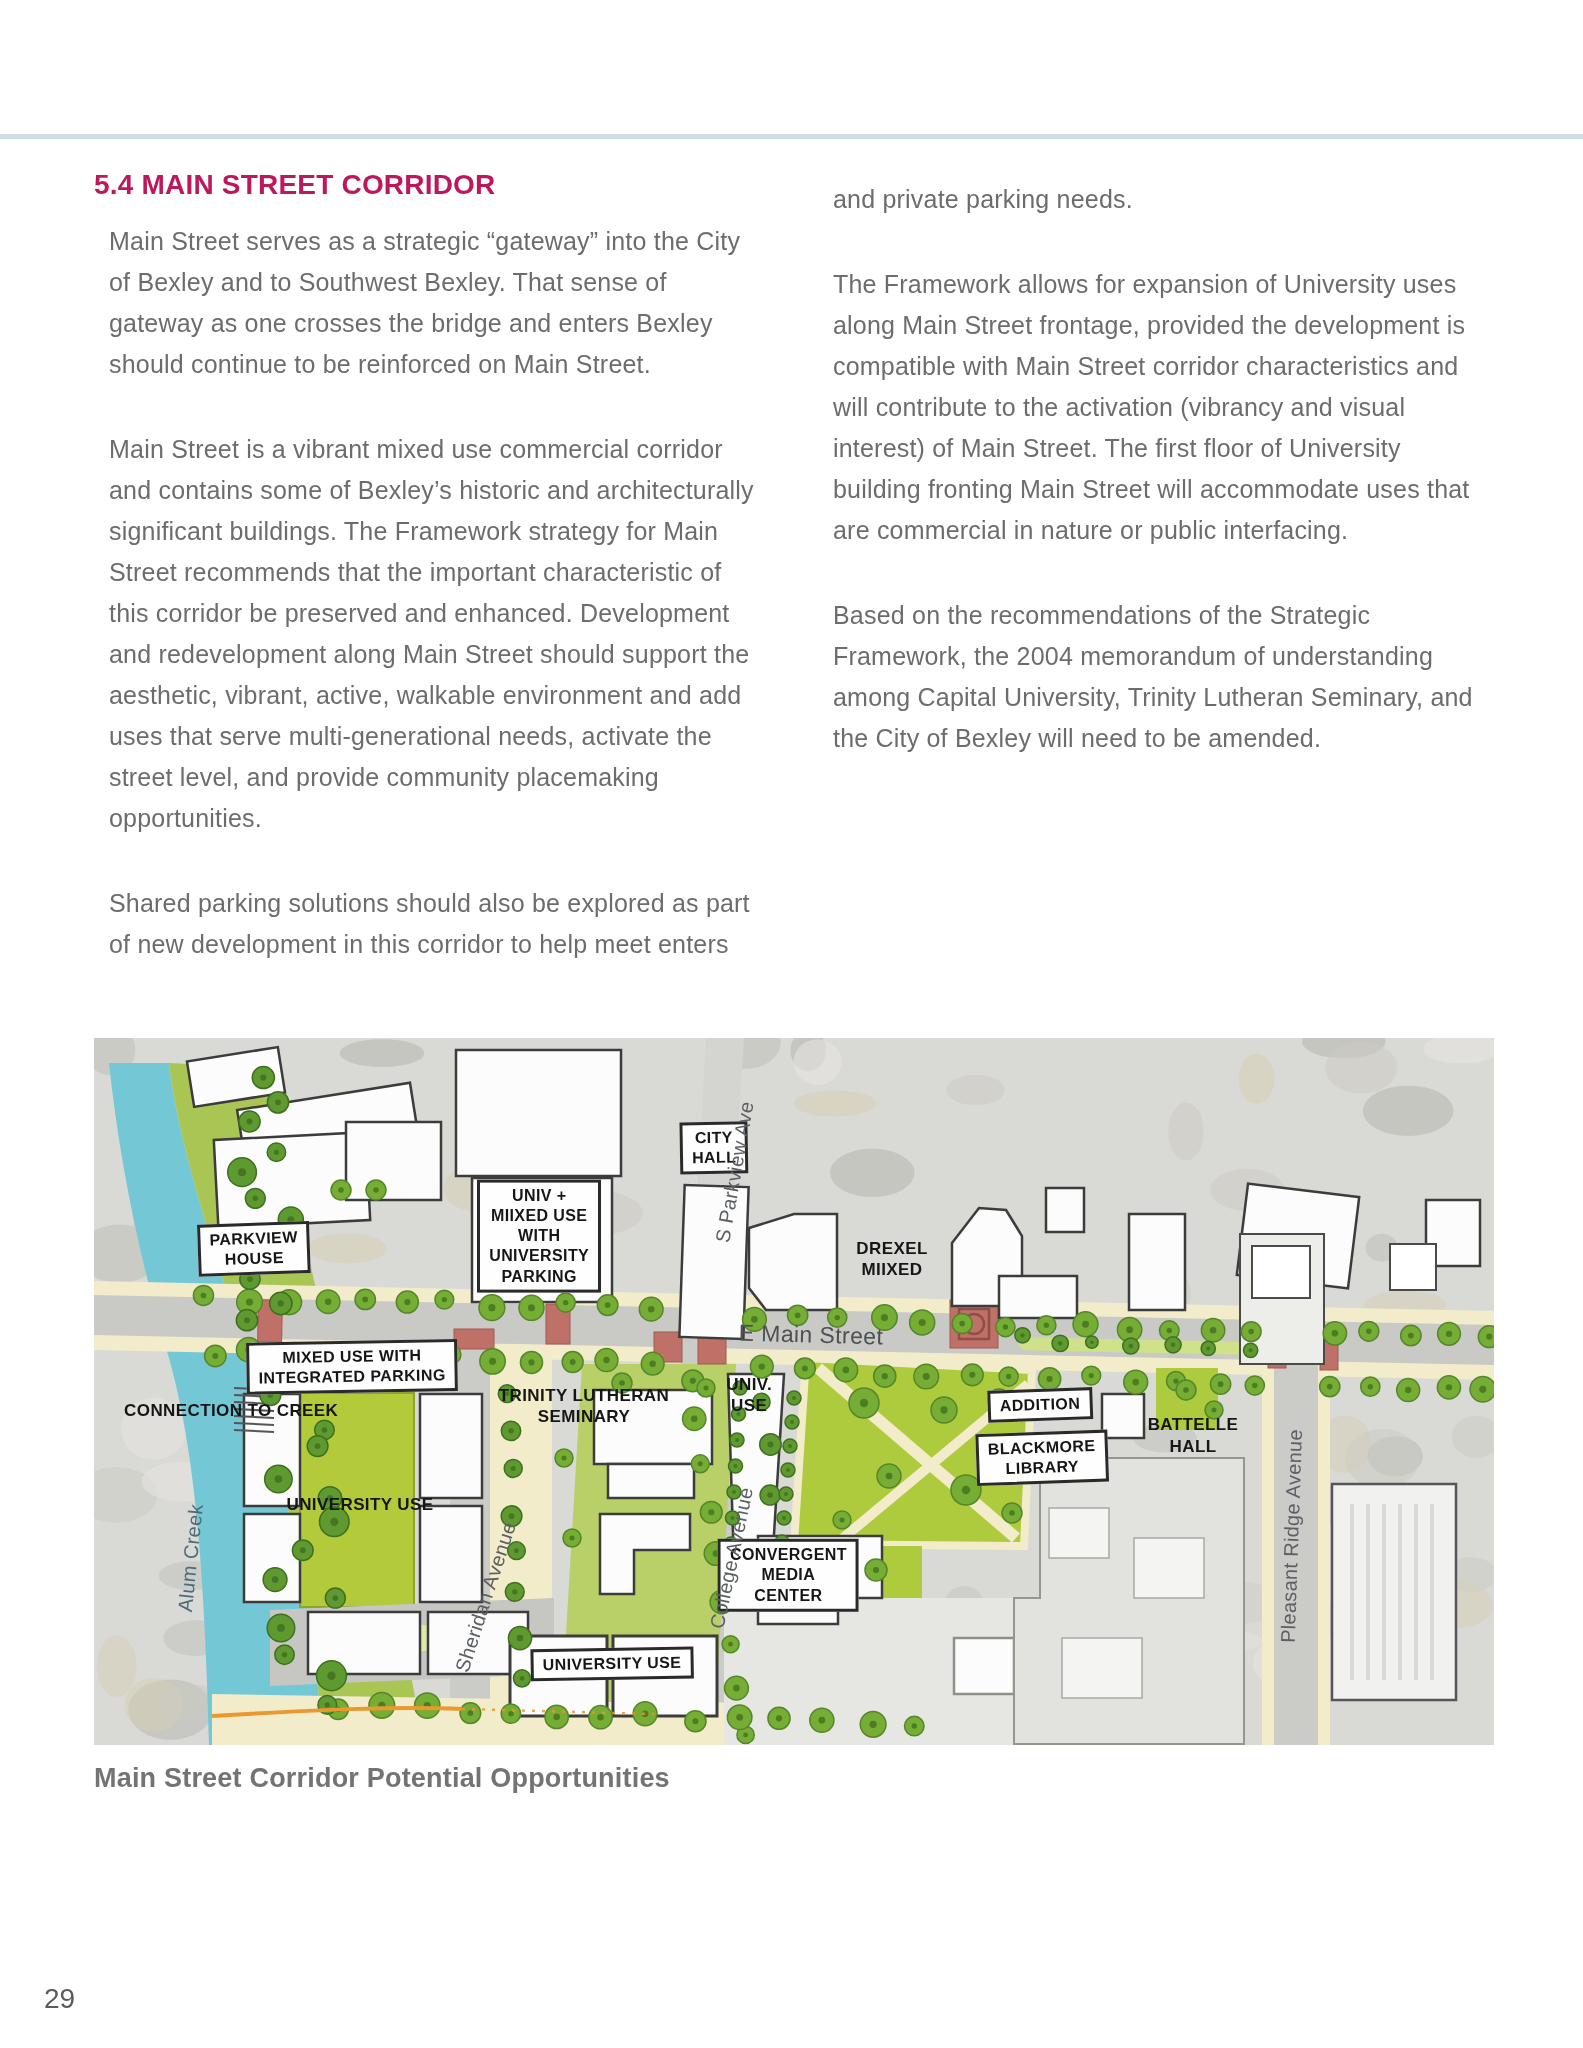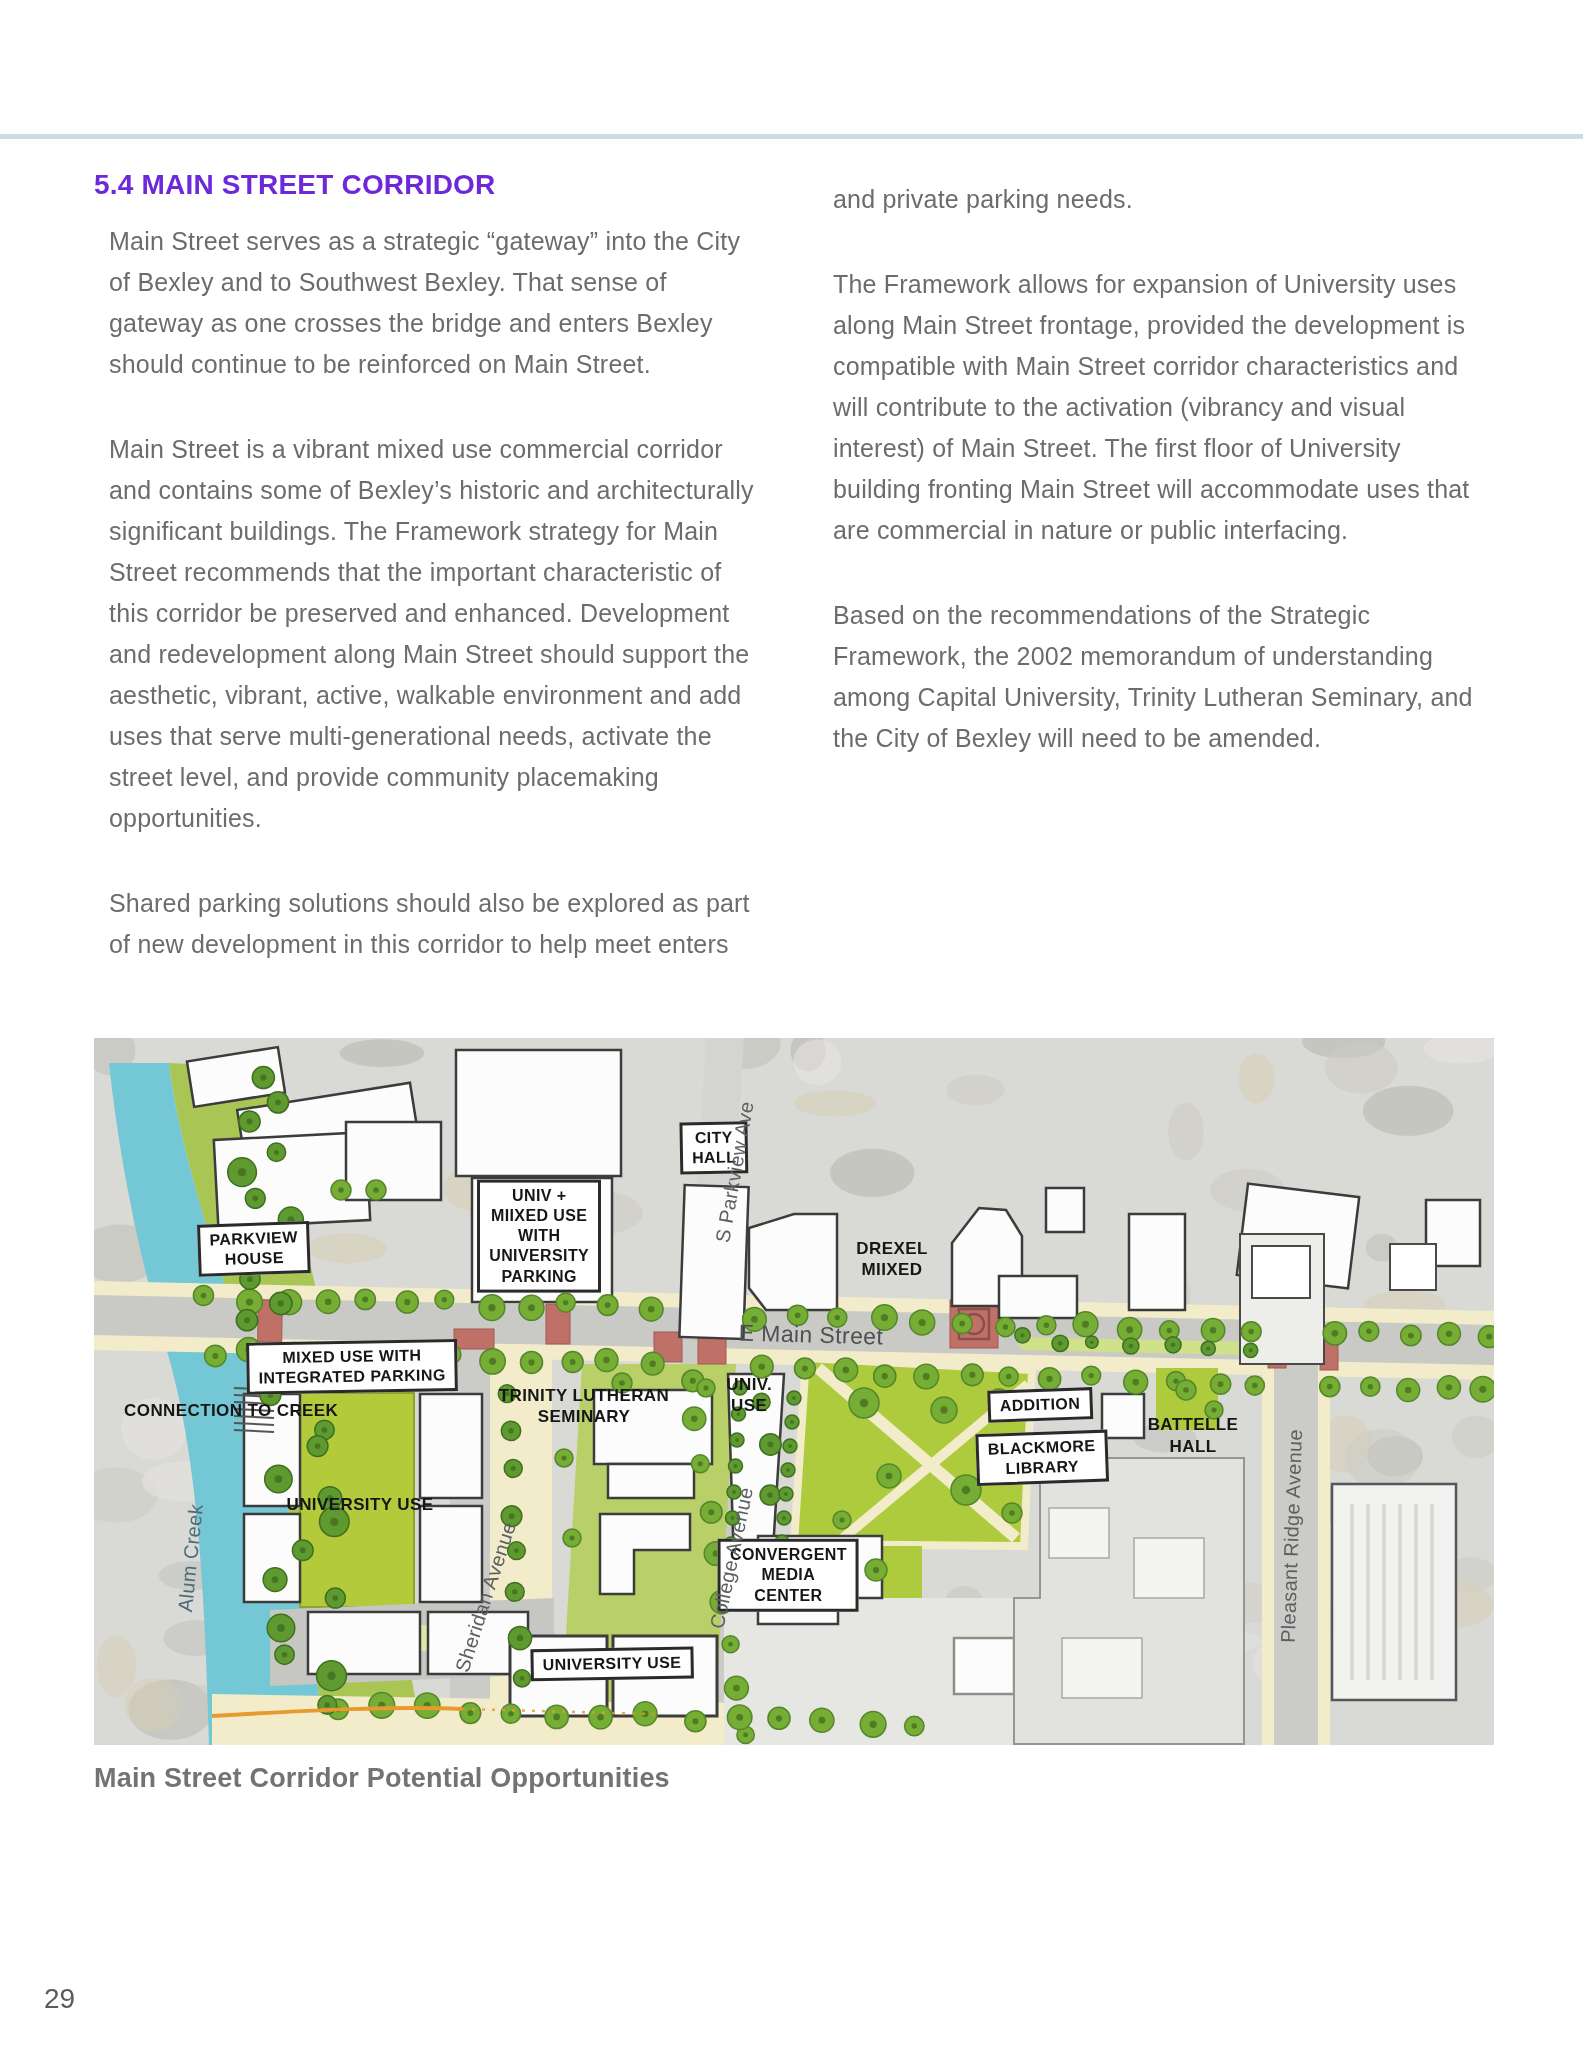--- a/index.html
+++ b/index.html
@@ -4,21 +4,21 @@
 <style>
   html,body{margin:0;padding:0;background:#fff;}
   .page{position:relative;width:1583px;height:2048px;background:#fff;overflow:hidden;
         font-family:"Liberation Sans","DejaVu Sans",sans-serif;}
   .top-rule{position:absolute;left:0;top:134px;width:1583px;height:5px;background:#ccdde6;}
   .col{position:absolute;top:164px;color:#6b6c6e;font-size:25px;line-height:41px;letter-spacing:0.2px;}
   .col-left{left:94px;width:680px;}
   .col-right{left:818px;width:676px;}
   .col p{margin:15px;}
   .col p + p{margin-top:44px;}
-  h1.heading{margin:0;font-size:28px;line-height:42px;font-weight:bold;color:#6d28d9;letter-spacing:0.2px;}
+  h1.heading{margin:0;font-size:28px;line-height:42px;font-weight:bold;color:#be185d;letter-spacing:0.2px;}
   .map{position:absolute;left:94px;top:1038px;width:1400px;height:707px;overflow:hidden;background:#d9d9d6;}
   .map svg{position:absolute;left:0;top:0;width:100%;height:100%;}
   .map-labels{position:absolute;left:0;top:0;width:100%;height:100%;}
   .mlabel{position:absolute;white-space:pre-line;text-align:center;font-weight:600;font-size:16px;
           line-height:1.26;color:#161616;letter-spacing:0.4px;}
   .mlabel.box{background:#fefefe;border:3px solid #2a2a2a;padding:3px 9px;}
   .mlabel.area{font-size:17px;}
   .mlabel.street{font-weight:400;font-size:20px;color:#5d6063;white-space:nowrap;letter-spacing:0.3px;}
   .mlabel.street-major{font-weight:400;font-size:23px;color:#4e5053;white-space:nowrap;}
   .mlabel.creek{font-weight:400;font-size:20px;color:#4c6c78;white-space:nowrap;}
@@ -34,21 +34,21 @@
   <div class="col col-left">
     <h1 class="heading">5.4 MAIN STREET CORRIDOR</h1>
     <p>Main Street serves as a strategic “gateway” into the City of Bexley and to Southwest Bexley. That sense of gateway as one crosses the bridge and enters Bexley should continue to be reinforced on Main Street.</p>
     <p>Main Street is a vibrant mixed use commercial corridor and contains some of Bexley’s historic and architecturally significant buildings. The Framework strategy for Main Street recommends that the important characteristic of this corridor be preserved and enhanced. Development and redevelopment along Main Street should support the aesthetic, vibrant, active, walkable environment and add uses that serve multi-generational needs, activate the street level, and provide community placemaking opportunities.</p>
     <p>Shared parking solutions should also be explored as part of new development in this corridor to help meet enters</p>
   </div>
 
   <div class="col col-right">
     <p>and private parking needs.</p>
     <p>The Framework allows for expansion of University uses along Main Street frontage, provided the development is compatible with Main Street corridor characteristics and will contribute to the activation (vibrancy and visual interest) of Main Street. The first floor of University building fronting Main Street will accommodate uses that are commercial in nature or public interfacing.</p>
-    <p>Based on the recommendations of the Strategic Framework, the 2002 memorandum of understanding among Capital University, Trinity Lutheran Seminary, and the City of Bexley will need to be amended.</p>
+    <p>Based on the recommendations of the Strategic Framework, the 2004 memorandum of understanding among Capital University, Trinity Lutheran Seminary, and the City of Bexley will need to be amended.</p>
   </div>
 
   <div class="map">
     <svg viewBox="0 0 1400 707" preserveAspectRatio="none">
       <rect width="1400" height="707" fill="#d9d9d6"></rect>
       <g id="aerial-blobs">
           <ellipse cx="252.96357779661776" cy="210.39963000515854" rx="40.00321247318061" ry="15.010903941030847" fill="#d7cfb4" opacity="0.55"></ellipse>
           <ellipse cx="881.5830445921165" cy="52.05183526771634" rx="29.12856295473466" ry="15.104397337228875" fill="#cccbc4" opacity="0.55"></ellipse>
           <ellipse cx="25.274888873900636" cy="215.69592353458575" rx="40.66928198598907" ry="29.27055928637128" fill="#c0c0b9" opacity="0.55"></ellipse>
           <ellipse cx="71.73124066757737" cy="58.82610328537339" rx="35.48594388730271" ry="29.696825427992735" fill="#e7e6e2" opacity="0.55"></ellipse>

